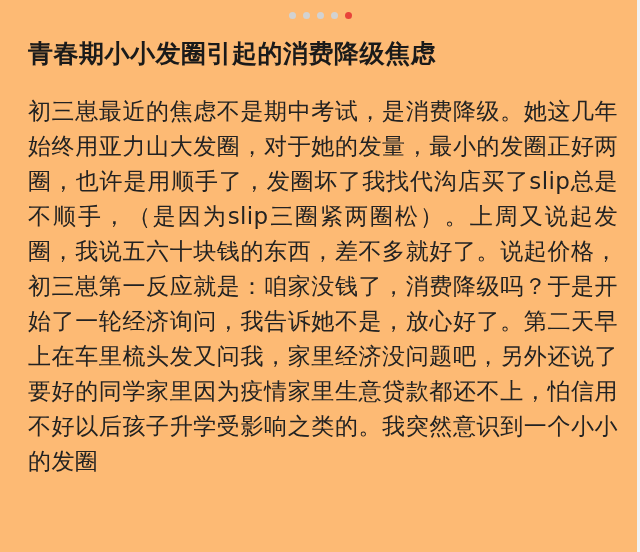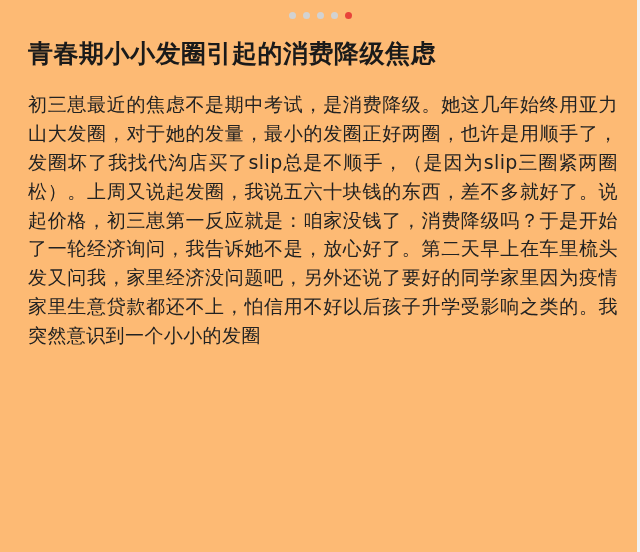--- a/index.html
+++ b/index.html
@@ -55,21 +55,21 @@
   .article-title {
     font-size: 25px;
     font-weight: bold;
     color: #1a1a1a;
     letter-spacing: 0.5px;
     line-height: 1.4;
     margin: 10px 0 14px 0;
     font-family: "DejaVu Sans", "Liberation Sans", sans-serif;
   }
   .article-body {
-    font-size: 19px;
+    font-size: 23px;
     color: #222222;
     line-height: 1.52;
     letter-spacing: 0.4px;
     text-align: justify;
     text-justify: inter-ideograph;
     font-family: "DejaVu Sans", "Liberation Sans", sans-serif;
     word-break: break-all;
   }
   
   .edge-right {

